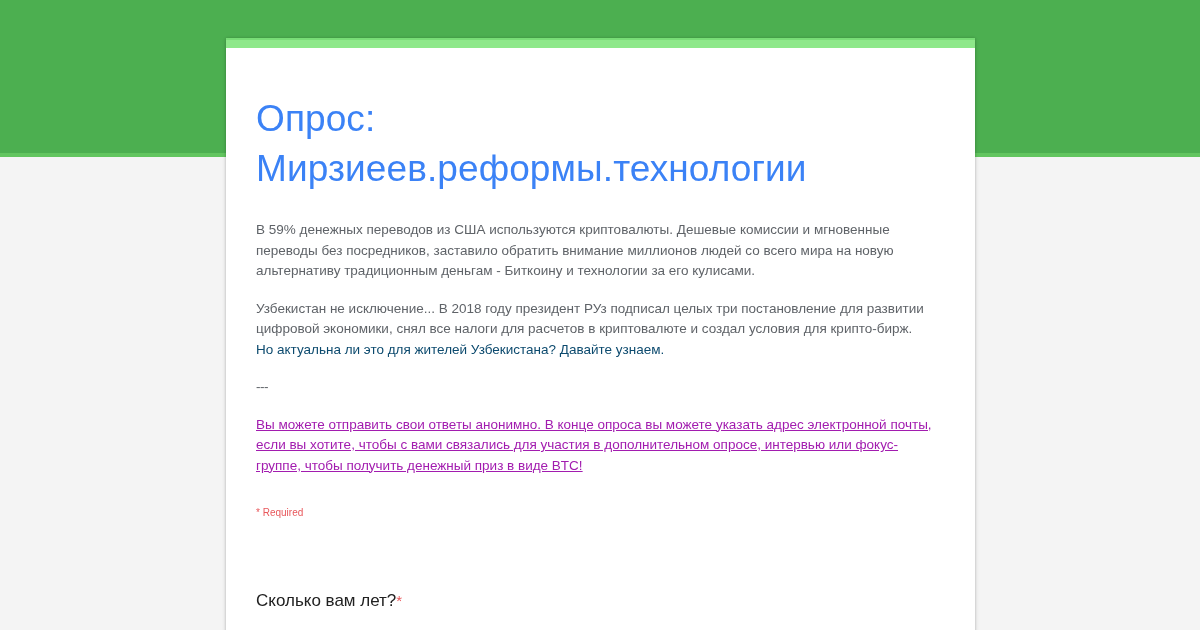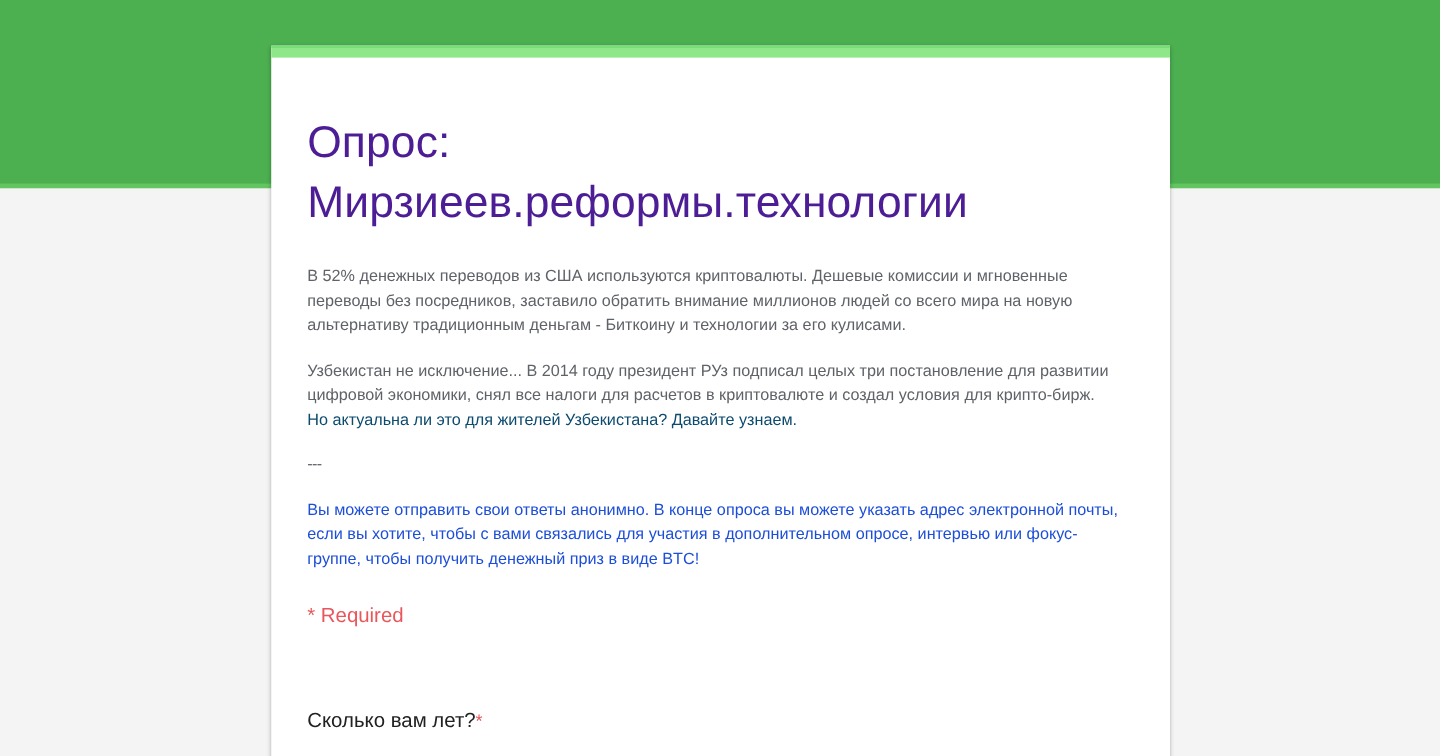--- a/index.html
+++ b/index.html
@@ -99,21 +99,21 @@
   }
   .sep-dashes {
     font-size: 13.5px;
     line-height: 20.5px;
     color: #5f6368;
     margin: 17px 0 17px 0;
     letter-spacing: -0.5px;
   }
 
   #required-note {
-    font-size: 17px;
+    font-size: 10px;
     line-height: 18px;
     color: #e8575b;
     margin: 28px 0 4px 0;
   }
 
   
   #question-block {
     margin-top: 61px;
     padding-top: 6px;
   }
@@ -138,31 +138,31 @@
   <div id="banner-green-edge" style="background: rgb(98, 197, 95);"></div>
   <div id="backdrop-grey" style="background: rgb(244, 244, 244);"></div>
 
   <div id="form-card">
 
     <div id="card-accent-bar" style="background: rgb(142, 232, 138);"></div>
 
     <div id="card-body">
 
       <div id="form-header">
-        <h1 id="form-title" style="color: #4c1d95;">Опрос: Мирзиеев.реформы.технологии</h1>
+        <h1 id="form-title" style="color: #3b82f6;">Опрос: Мирзиеев.реформы.технологии</h1>
 
-        <p class="form-desc" style="color: rgb(95, 99, 104);">В 52% денежных переводов из США используются криптовалюты. Дешевые комиссии и мгновенные переводы без посредников, заставило обратить внимание миллионов людей со всего мира на новую альтернативу традиционным деньгам - Биткоину и технологии за его кулисами.</p>
+        <p class="form-desc" style="color: rgb(95, 99, 104);">В 59% денежных переводов из США используются криптовалюты. Дешевые комиссии и мгновенные переводы без посредников, заставило обратить внимание миллионов людей со всего мира на новую альтернативу традиционным деньгам - Биткоину и технологии за его кулисами.</p>
 
-        <p class="form-desc tight" style="color: rgb(95, 99, 104);">Узбекистан не исключение... В 2014 году президент РУз подписал целых три постановление для развитии цифровой экономики, снял все налоги для расчетов в криптовалюте и создал условия для крипто-бирж.</p>
+        <p class="form-desc tight" style="color: rgb(95, 99, 104);">Узбекистан не исключение... В 2018 году президент РУз подписал целых три постановление для развитии цифровой экономики, снял все налоги для расчетов в криптовалюте и создал условия для крипто-бирж.</p>
 
         <p class="form-desc" style="color: #0c4a6e;">Но актуальна ли это для жителей Узбекистана? Давайте узнаем.</p>
 
         <p class="sep-dashes" style="color: rgb(95, 99, 104);">---</p>
 
-        <p class="form-desc" style="color: #1d4ed8;">Вы можете отправить свои ответы анонимно. В конце опроса вы можете указать адрес электронной почты, если вы хотите, чтобы с вами связались для участия в дополнительном опросе, интервью или фокус-группе, чтобы получить денежный приз в виде BTC!</p>
+        <p class="form-desc" style="color: #a21caf; text-decoration: underline;">Вы можете отправить свои ответы анонимно. В конце опроса вы можете указать адрес электронной почты, если вы хотите, чтобы с вами связались для участия в дополнительном опросе, интервью или фокус-группе, чтобы получить денежный приз в виде BTC!</p>
 
         <p id="required-note" style="color: rgb(232, 87, 91);">* Required</p>
       </div>
 
       <div id="question-block">
         <div id="question-title">
           <span>Сколько вам лет?</span><span class="req-star" style="color: rgb(232, 87, 91);">*</span>
         </div>
       </div>
 

